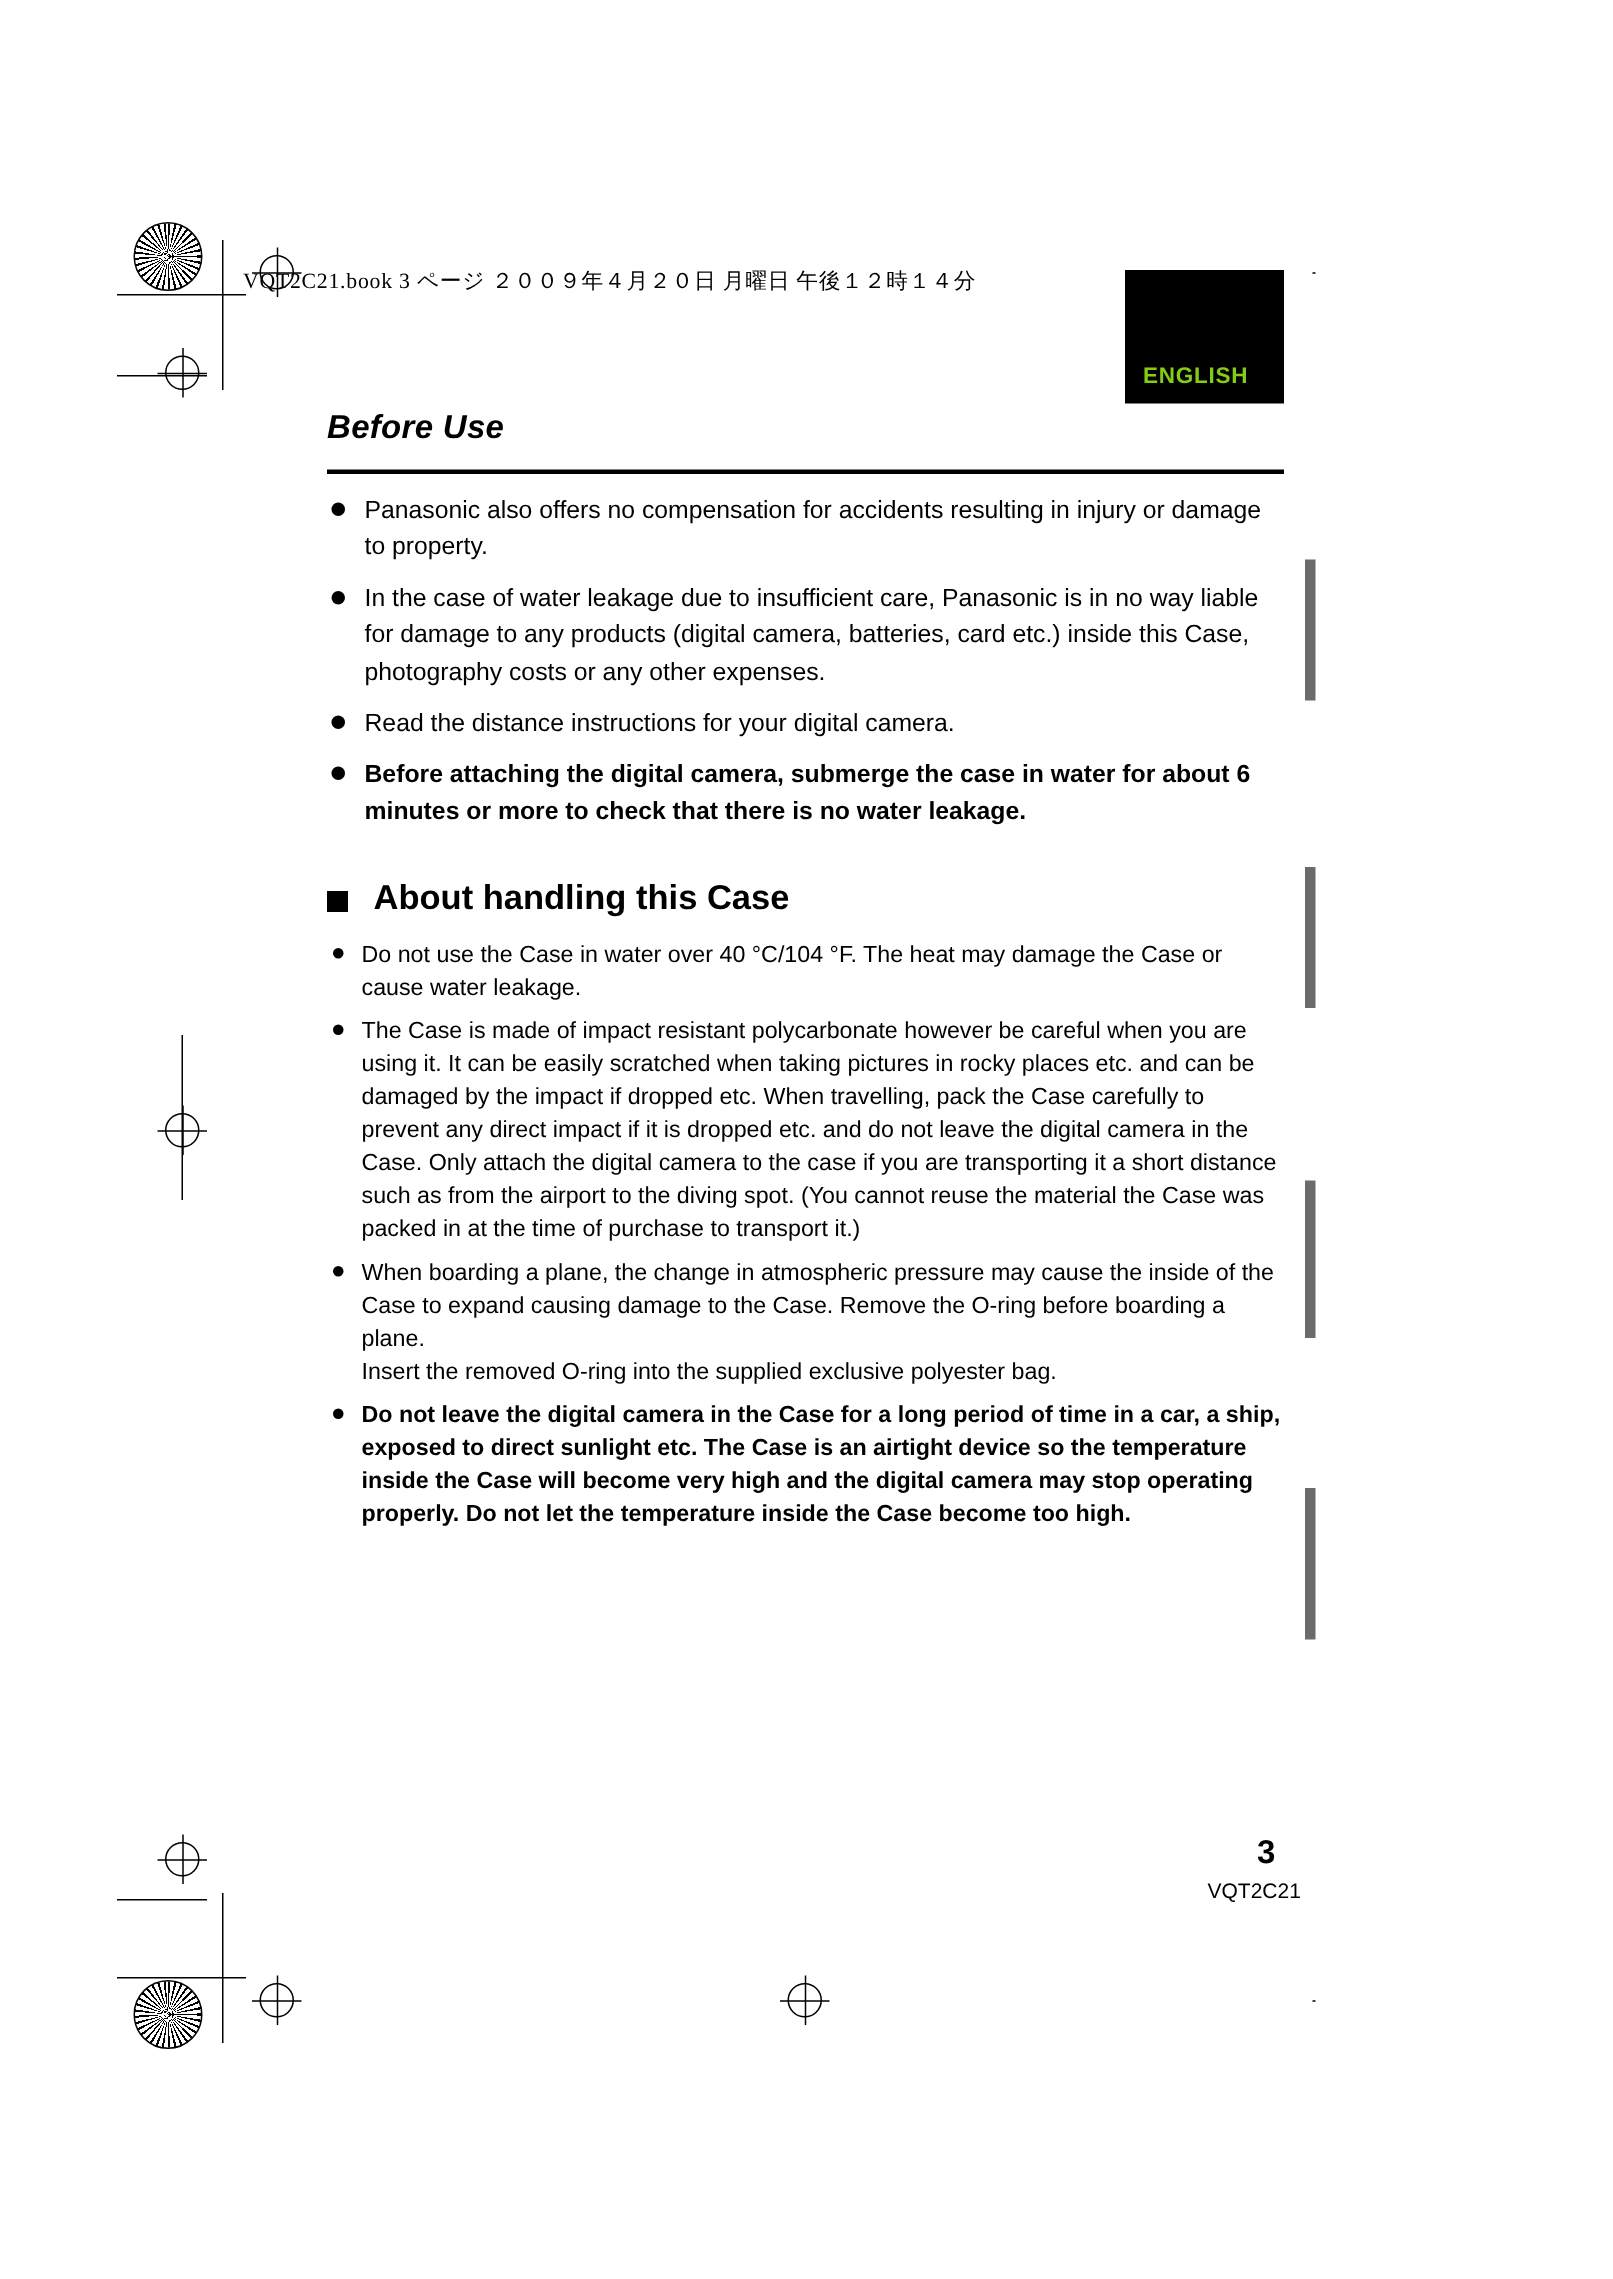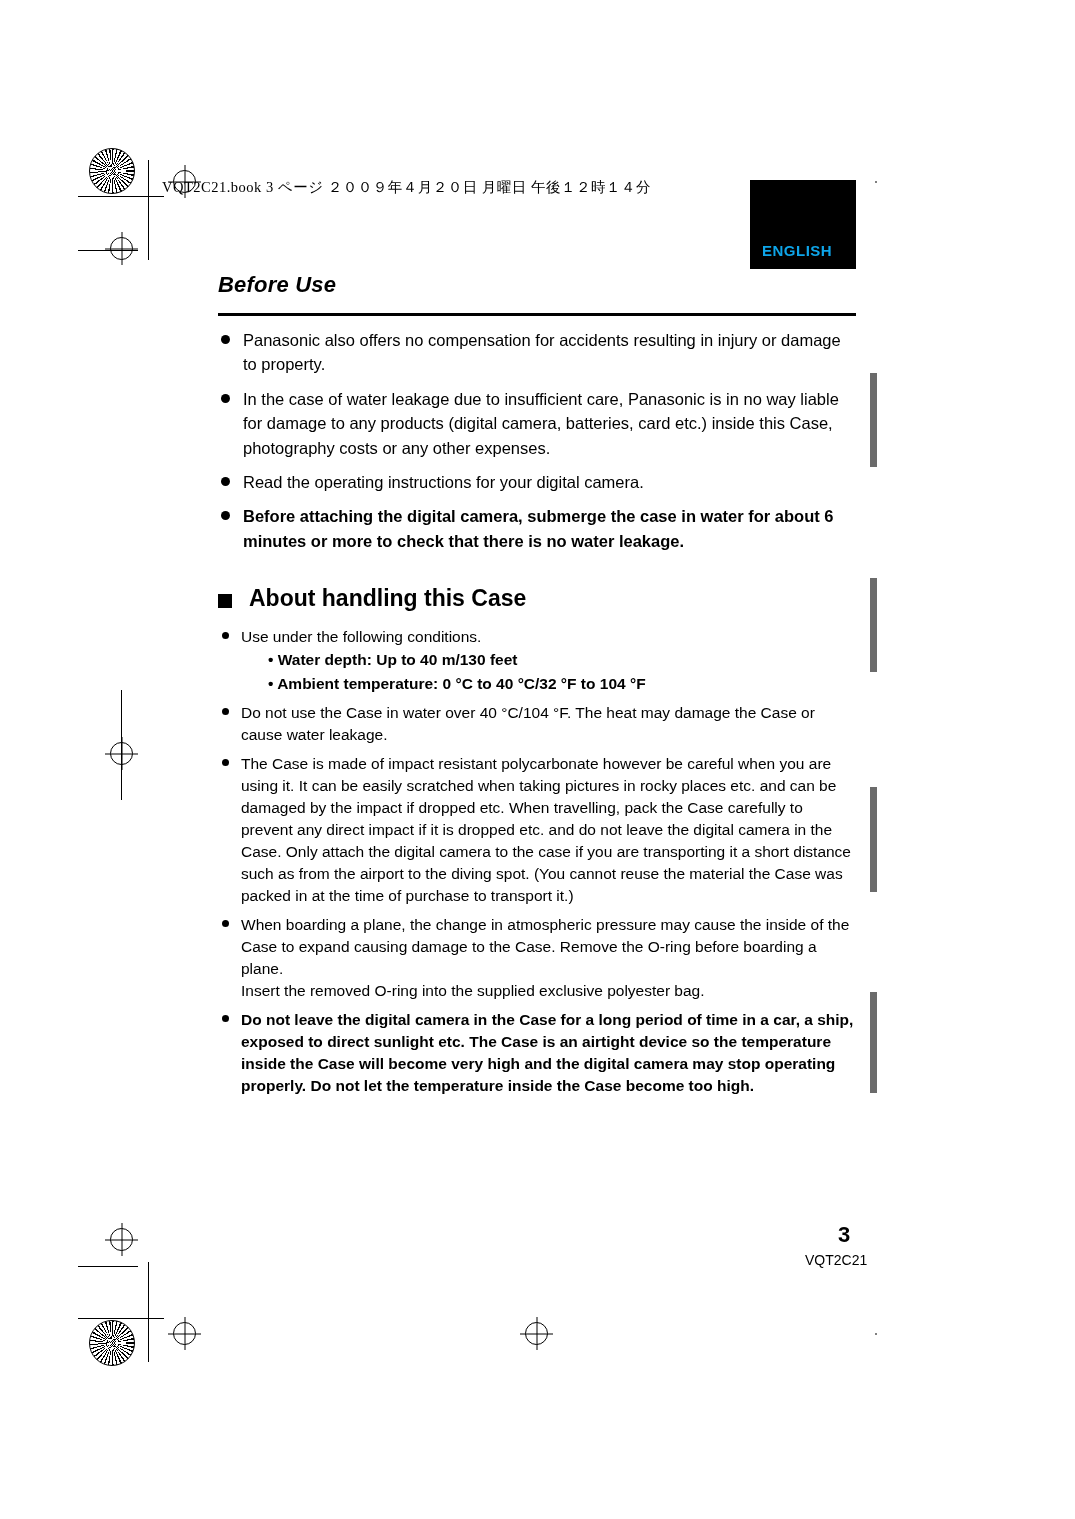--- a/index.html
+++ b/index.html
@@ -64,21 +64,21 @@
   }
 
   
   .english-tab {
     position: absolute;
     left: 750px;
     top: 180px;
     width: 106px;
     height: 89px;
     background: #000000;
-    color: #0ea5e9;
+    color: #84cc16;
     font-size: 15px;
     font-weight: bold;
     letter-spacing: 0.5px;
   }
   .english-tab span {
     position: absolute;
     left: 12px;
     bottom: 10px;
   }
 
@@ -263,42 +263,36 @@
       <li class="bullet">
         <span class="dot"></span>
         <span>Panasonic also offers no compensation for accidents resulting in injury or damage to property.</span>
       </li>
       <li class="bullet">
         <span class="dot"></span>
         <span>In the case of water leakage due to insufficient care, Panasonic is in no way liable for damage to any products (digital camera, batteries, card etc.) inside this Case, photography costs or any other expenses.</span>
       </li>
       <li class="bullet">
         <span class="dot"></span>
-        <span>Read the operating instructions for your digital camera.</span>
+        <span>Read the distance instructions for your digital camera.</span>
       </li>
       <li class="bullet">
         <span class="dot"></span>
         <span><b>Before attaching the digital camera, submerge the case in water for about 6 minutes or more to check that there is no water leakage.</b></span>
       </li>
     </ul>
 
     <div class="section-head">
       <span class="square"></span>
       <span>About handling this Case</span>
     </div>
 
     <ul class="bullets">
       <li class="bullet small">
         <span class="dot"></span>
-        <span>Use under the following conditions.</span>
-        <div class="subitem">• Water depth: Up to 40 m/130 feet</div>
-        <div class="subitem">• Ambient temperature: 0 °C to 40 °C/32 °F to 104 °F</div>
-      </li>
-      <li class="bullet small">
-        <span class="dot"></span>
         <span>Do not use the Case in water over 40 °C/104 °F. The heat may damage the Case or cause water leakage.</span>
       </li>
       <li class="bullet small">
         <span class="dot"></span>
         <span>The Case is made of impact resistant polycarbonate however be careful when you are using it. It can be easily scratched when taking pictures in rocky places etc. and can be damaged by the impact if dropped etc. When travelling, pack the Case carefully to prevent any direct impact if it is dropped etc. and do not leave the digital camera in the Case. Only attach the digital camera to the case if you are transporting it a short distance such as from the airport to the diving spot. (You cannot reuse the material the Case was packed in at the time of purchase to transport it.)</span>
       </li>
       <li class="bullet small">
         <span class="dot"></span>
         <span>When boarding a plane, the change in atmospheric pressure may cause the inside of the Case to expand causing damage to the Case. Remove the O-ring before boarding a plane.<br>Insert the removed O-ring into the supplied exclusive polyester bag.</span>
       </li>

